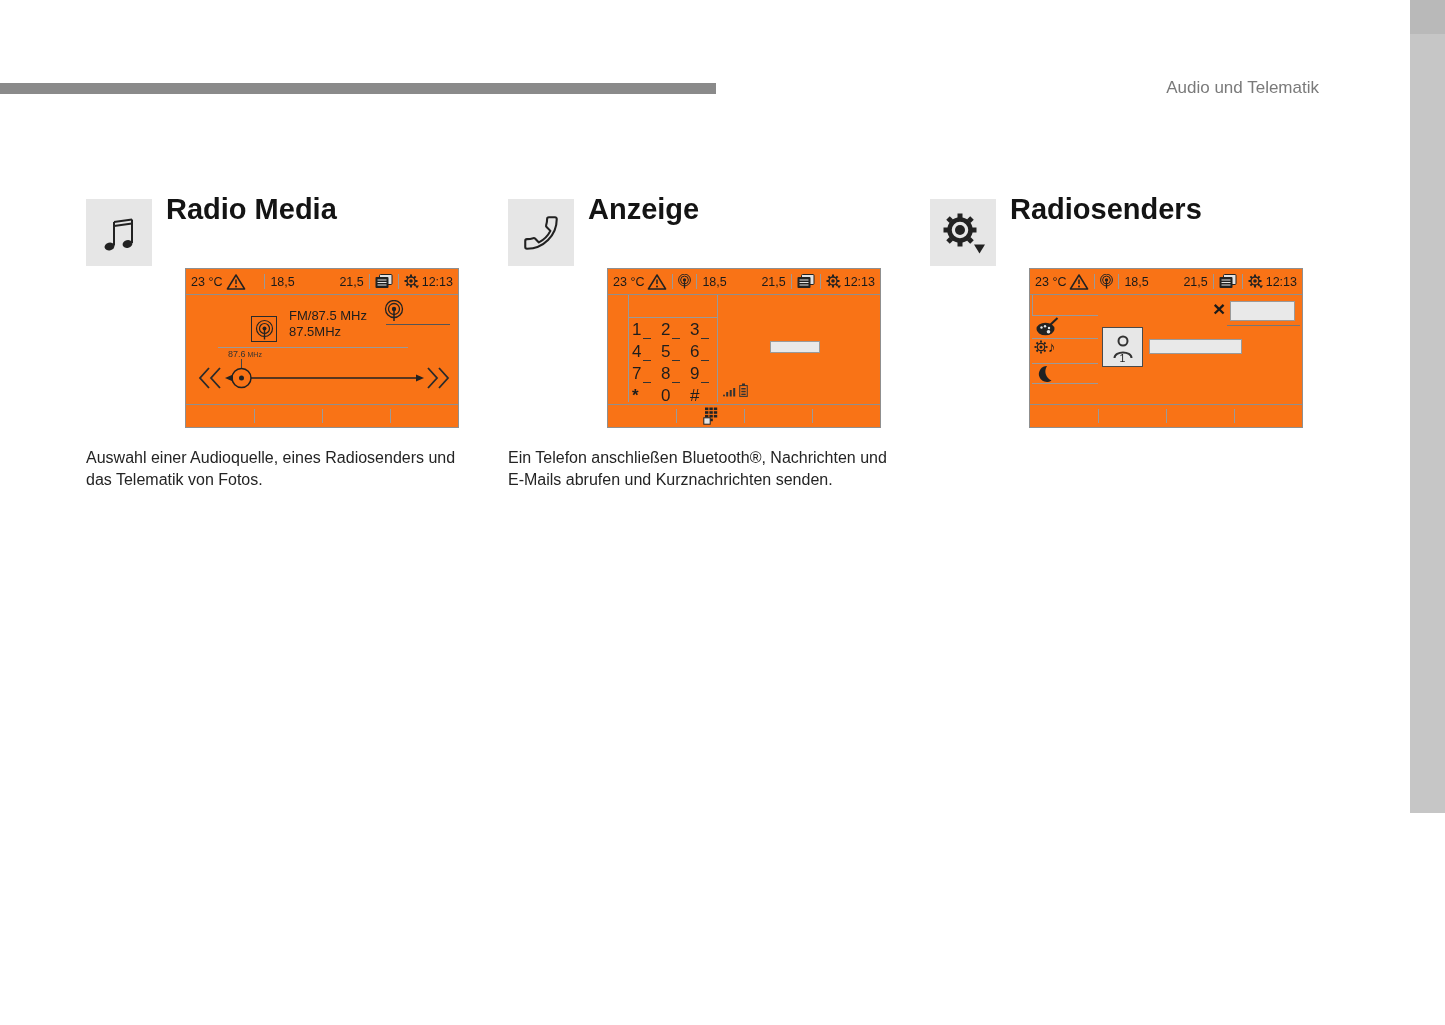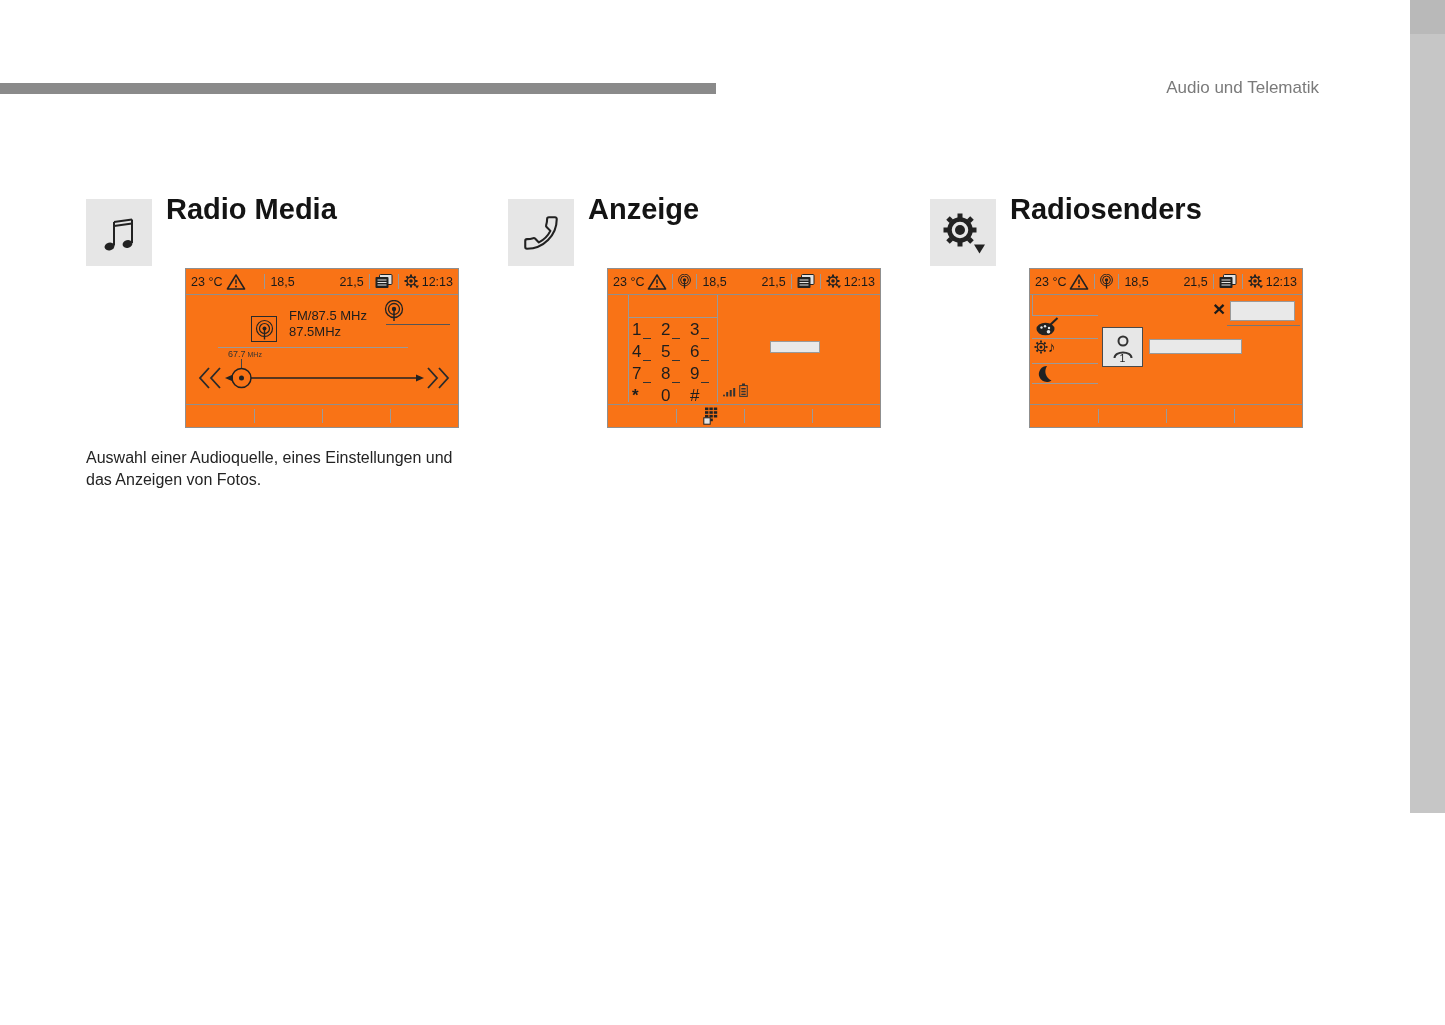--- a/index.html
+++ b/index.html
@@ -154,21 +154,21 @@
             <line x1="11.5" y1="12" x2="11.5" y2="21.5" stroke="#222" stroke-width="1.4"></line>
           </svg>
         </div>
         <div class="fmtext">
           <div>FM/87.5 MHz</div>
           <div>87.5MHz</div>
         </div>
         <div class="hline" style="left:32px;top:52px;width:190px"></div>
 
         <div class="freq">
-          <span>67.7</span><span class="unit">MHz</span>
+          <span>87.6</span><span class="unit">MHz</span>
         </div>
         <div class="tick"></div>
 
         <svg class="pos" style="left:12px;top:69px" width="252" height="28" viewBox="0 0 252 28">
           <g stroke="#2a2a2a" stroke-width="1.8" fill="none">
             <polyline points="11,4 2,14 11,24"></polyline>
             <polyline points="22,4 13,14 22,24"></polyline>
             <polyline points="230,4 239,14 230,24"></polyline>
             <polyline points="241,4 250,14 241,24"></polyline>
           </g>
@@ -180,21 +180,21 @@
         </svg>
       </div>
 
       <div class="softbar">
           <i></i>
           <i></i>
           <i></i>
         </div>
     </div>
 
-    <p class="desc" style="width:380px">Auswahl einer Audioquelle, eines Einstellungen und das Anzeigen von Fotos.</p>
+    <p class="desc" style="width:380px">Auswahl einer Audioquelle, eines Radiosenders und das Telematik von Fotos.</p>
   </section>
 
   <section class="col" style="left:508px">
     <div class="tile">
       <svg width="42" height="42" viewBox="0 0 24 24">
         <g transform="scale(-1,1) translate(-24,0)">
           <path d="M6.62 10.79c1.44 2.83 3.76 5.14 6.59 6.59l2.2-2.2c.27-.27.67-.36 1.02-.24 1.12.37 2.33.57 3.57.57.55 0 1 .45 1 1V20c0 .55-.45 1-1 1-9.39 0-17-7.61-17-17 0-.55.45-1 1-1h3.5c.55 0 1 .45 1 1 0 1.25.2 2.45.57 3.57.11.35.03.74-.25 1.02l-2.2 2.2z" fill="none" stroke="#222" stroke-width="1.2" stroke-linejoin="round"></path>
         </g>
       </svg>
     </div>
@@ -306,20 +306,21 @@
             <rect x="2" y="7.9" width="3.4" height="2.6"></rect>
               <rect x="6.4" y="7.9" width="3.4" height="2.6"></rect>
               <rect x="10.8" y="7.9" width="3.4" height="2.6"></rect>
             <rect x="6.4" y="11.6" width="3.4" height="2.6"></rect>
           </g>
           <rect x="0.8" y="10.8" width="6.4" height="6.4" fill="#e3e3e3" stroke="#222" stroke-width="1"></rect>
         </svg>
       </div>
     </div>
 
+    <p class="desc" style="width:388px">Ein Telefon anschließen Bluetooth®, Nachrichten und E-Mails abrufen und Kurznachrichten senden.</p>
   </section>
 
   <section class="col" style="left:930px">
     <div class="tile">
       <svg width="46" height="46" viewBox="0 0 46 46">
         <g stroke="#222" stroke-width="5">
           <line x1="20" y1="3.5" x2="20" y2="8"></line>
             <line x1="20" y1="32" x2="20" y2="36.5"></line>
           <line x1="3.5" y1="20" x2="8" y2="20"></line>
             <line x1="32" y1="20" x2="36.5" y2="20"></line>

